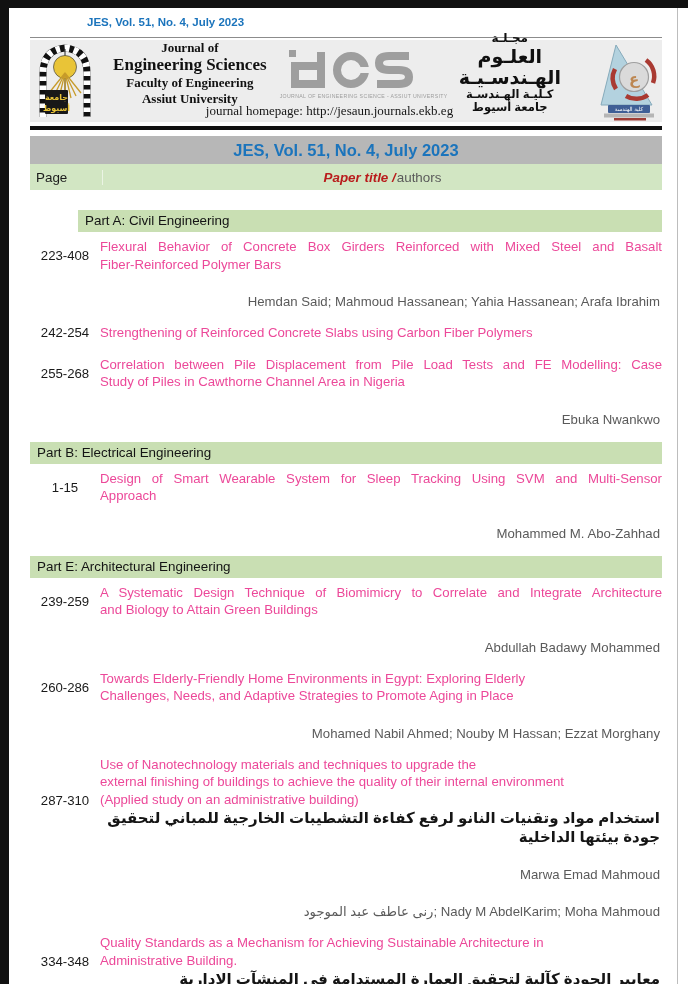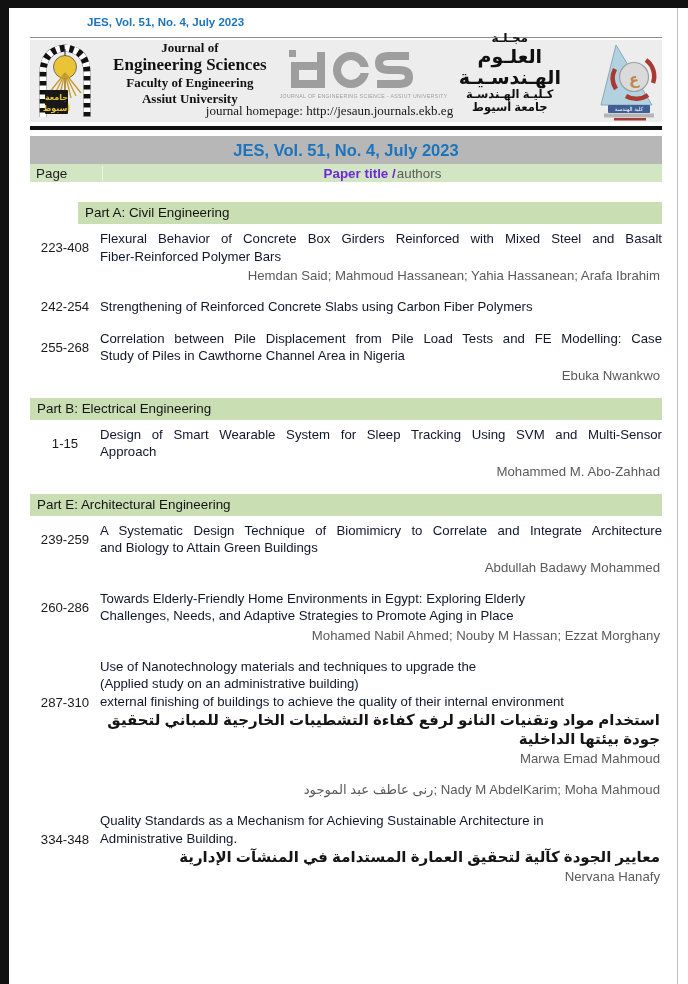--- a/index.html
+++ b/index.html
@@ -31,36 +31,36 @@
   .jes-wrap{width:146px;text-align:center;}
   .jes-caption{font-size:5.2px;color:#9c9c9c;letter-spacing:.35px;margin-top:1px;white-space:nowrap;}
   .ar-title{width:178px;text-align:center;font-weight:bold;color:#101010;line-height:1.12;direction:rtl;}
   .at1{font-size:12px;} .at2{font-size:19px;} .at3,.at4{font-size:11.5px;}
   .homepage{position:absolute;left:0;right:33px;bottom:3px;text-align:center;
     font-family:"Liberation Serif","DejaVu Serif",serif;font-size:13px;color:#151515;}
 
   .black-rule{height:4px;background:#111;margin-top:4px;}
   .issue-banner{margin-top:6px;height:28px;line-height:28px;background:var(--band-gray);
     text-align:center;color:var(--blue);font-weight:bold;font-size:16.5px;}
-  .table-header{display:flex;background:var(--hdr-green);height:18px;align-items:center;font-size:13.4px;}
+  .table-header{display:flex;background:var(--hdr-green);height:26px;align-items:center;font-size:13.4px;}
   .th-page{flex:0 0 73px;padding-left:6px;box-sizing:border-box;border-right:1px solid rgba(255,255,255,.55);}
   .th-title{flex:1;text-align:center;}
-  .th-title b{font-weight:bold;color:#6d28d9;}
+  .th-title b{font-weight:bold;color:#b91c1c;font-style:italic;}
   .authors-label{color:var(--author-gray);margin-left:1px;}
 
   .section-band{margin-top:6px;background:var(--sec-green);padding:3px 0 4px 7px;font-size:13.4px;color:#141414;}
   #toc .section-band:first-child{margin-top:20px;margin-left:48px;}
   .paper{margin:6px 0 14px 0;}
   .paper-top{display:flex;align-items:center;}
   .pages{flex:0 0 70px;text-align:center;font-size:13.2px;color:#1a1a1a;}
   .titles{flex:1;min-width:0;}
-  .title-line{font-size:13.2px;line-height:17.5px;color:#0f172a;}
+  .title-line{font-size:13.2px;line-height:17.5px;color:#ec4899;}
   .title-line.just{text-align:justify;text-align-last:justify;}
   .title-ar{font-size:15px;line-height:19px;font-weight:bold;color:#151515;text-align:right;direction:rtl;padding-right:2px;}
-  .authors{margin-top:2px;text-align:right;color:var(--author-gray);font-size:13.2px;line-height:17px;padding-right:2px;}
+  .authors{margin-top:20px;text-align:right;color:var(--author-gray);font-size:13.2px;line-height:17px;padding-right:2px;}
 </style>
 </head>
 <body>
 
 <div class="top-bar"></div>
 <div class="left-bar"></div>
 <div class="right-line"></div>
 
 <div class="content">
 
@@ -205,22 +205,22 @@
             <div class="title-line">Challenges, Needs, and Adaptive Strategies to Promote Aging in Place</div>
           </div>
         </div>
         <div class="authors">Mohamed Nabil Ahmed; Nouby M Hassan; Ezzat Morghany</div>
       </div>
       <div class="paper">
         <div class="paper-top">
           <div class="pages">287-310</div>
           <div class="titles">
             <div class="title-line">Use of Nanotechnology materials and techniques to upgrade the</div>
+            <div class="title-line">external finishing of buildings to achieve the quality of their internal environment</div>
             <div class="title-line">(Applied study on an administrative building)</div>
-            <div class="title-line">external finishing of buildings to achieve the quality of their internal environment</div>
             <div class="title-ar">استخدام مواد وتقنيات النانو لرفع كفاءة التشطيبات الخارجية للمباني لتحقيق جودة بيئتها الداخلية</div>
           </div>
         </div>
         <div class="authors">Marwa Emad Mahmoud</div>
       </div>
       <div class="paper">
         <div class="authors">رنى عاطف عبد الموجود; Nady M AbdelKarim; Moha Mahmoud</div>
       </div>
       <div class="paper">
         <div class="paper-top">

